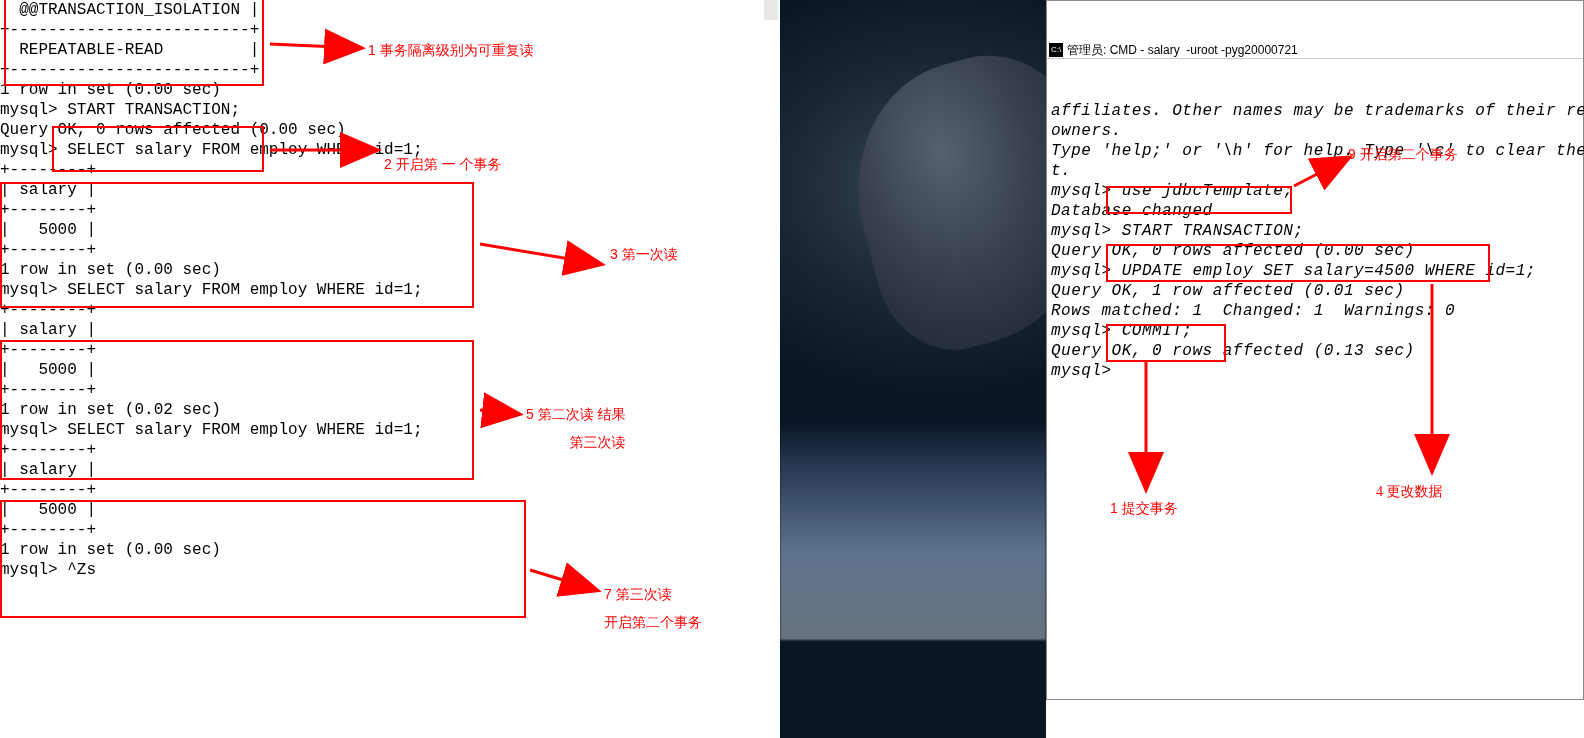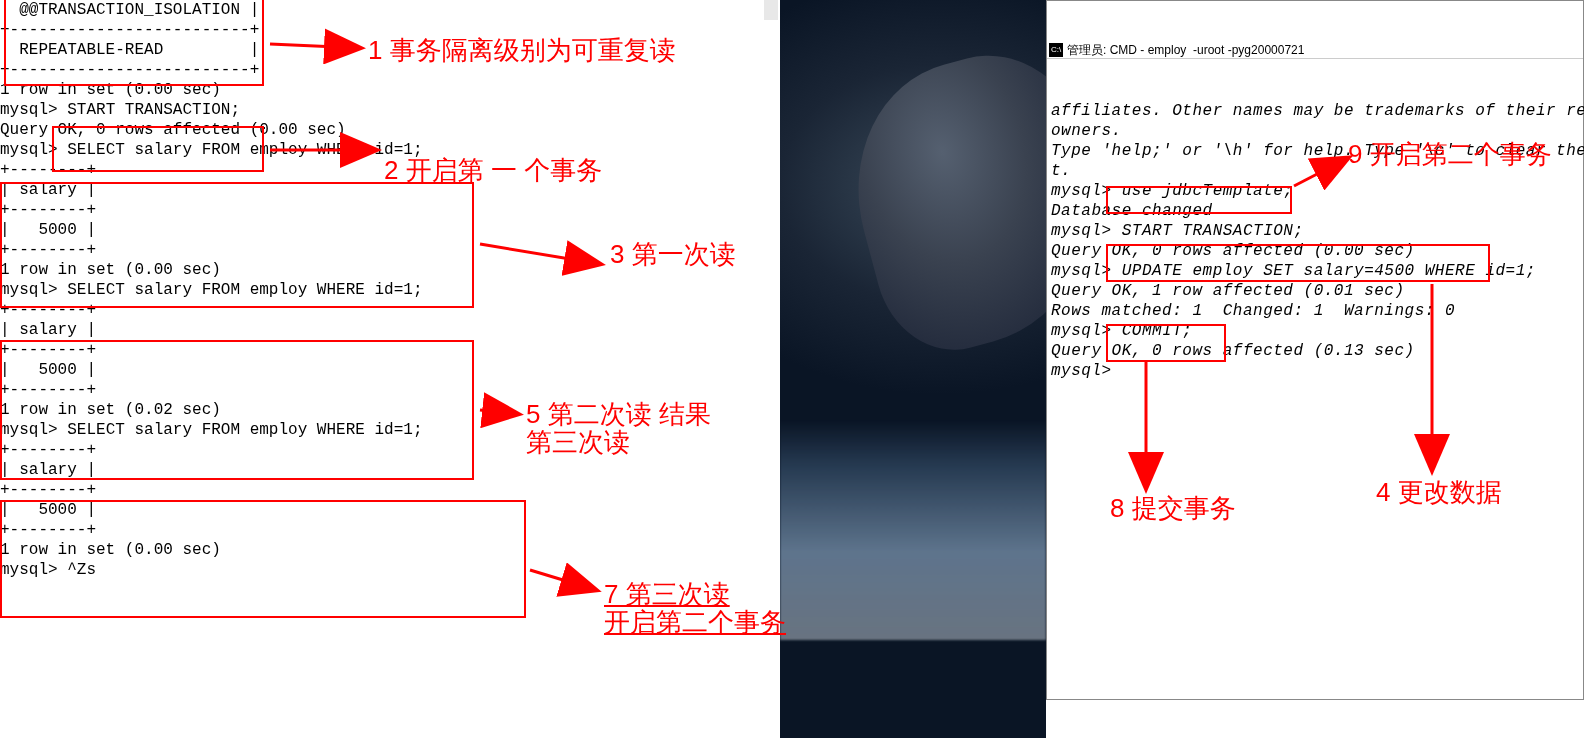--- a/index.html
+++ b/index.html
@@ -64,21 +64,21 @@
     background: #f0f0f0;
   }
   .redbox {
     position: absolute;
     border: 2px solid #ff0000;
   }
   .annot {
     position: absolute;
     color: #ff0000;
     font-family: "Microsoft YaHei", "SimSun", sans-serif;
-    font-size: 26px;
+    font-size: 14px;
     line-height: 28px;
     white-space: nowrap;
   }
   svg.arrow {
     position: absolute;
     overflow: visible;
     pointer-events: none;
   }
   .bg-mid {
     position: absolute;
@@ -139,21 +139,21 @@
 <span>+--------+</span>
 <span>1 row in set (0.00 sec)</span>
 <span>mysql&gt; ^Zs</span>
 </div>
 
 <div class="scrollbar" style="left:764px;width:14px;height:20px;top:0;background:#e8e8e8;"></div>
 
 <div class="terminal right-terminal">
   <div class="titlebar">
     <span class="cmd-icon">C:\</span>
-    <span>管理员: CMD - employ  -uroot -pyg20000721</span>
+    <span>管理员: CMD - salary  -uroot -pyg20000721</span>
   </div>
   <div class="right-body"><span>affiliates. Other names may be trademarks of their re</span>
 <span>owners.</span>
 <span>Type 'help;' or '\h' for help. Type '\c' to clear the</span>
 <span>t.</span>
 <span><span>mysql&gt;</span> <span>use jdbcTemplate;</span></span>
 <span>Database changed</span>
 <span><span>mysql&gt;</span> <span>START TRANSACTION;</span></span>
 <span>Query OK, 0 rows affected (0.00 sec)</span>
 <span><span>mysql&gt;</span> <span>UPDATE employ SET salary=4500 WHERE id=1;</span></span>
@@ -169,28 +169,28 @@
 <div class="redbox" style="left:52px; top:126px; width:212px; height:46px;"></div>
 <div class="redbox" style="left:0px;  top:182px; width:474px; height:126px;"></div>
 <div class="redbox" style="left:0px;  top:340px; width:474px; height:140px;"></div>
 <div class="redbox" style="left:0px;  top:500px; width:526px; height:118px;"></div>
 
 <div class="redbox" style="left:1106px; top:186px; width:186px; height:28px;"></div>
 <div class="redbox" style="left:1106px; top:244px; width:384px; height:38px;"></div>
 <div class="redbox" style="left:1106px; top:324px; width:120px; height:38px;"></div>
 
 <div class="annot" style="left:368px; top:36px;">1  事务隔离级别为可重复读</div>
-<div class="annot" style="left:384px; top:156px;">2 开启第 一 个事务</div>
+<div class="annot" style="left:384px; top:150px;">2 开启第 一 个事务</div>
 <div class="annot" style="left:610px; top:240px;">3 第一次读</div>
-<div class="annot" style="left:526px; top:400px;"><span>5 第二次读 结果</span><br><span>第三次读</span></div>
-<div class="annot" style="left:604px; top:580px;text-decoration:underline;"><span>7 第三次读</span><br><span>开启第二个事务</span></div>
+<div class="annot" style="left:526px; top:400px;text-align:right;"><span>5 第二次读 结果</span><br><span>第三次读</span></div>
+<div class="annot" style="left:604px; top:580px;"><span>7 第三次读</span><br><span>开启第二个事务</span></div>
 
 <div class="annot" style="left:1348px; top:140px;">9 开启第二个事务</div>
-<div class="annot" style="left:1376px; top:478px;">4 更改数据</div>
-<div class="annot" style="left:1110px; top:494px;">8 提交事务</div>
+<div class="annot" style="left:1376px; top:478px;font-family:Liberation Serif, serif;">4 更改数据</div>
+<div class="annot" style="left:1110px; top:494px;">1 提交事务</div>
 
 <svg class="arrow" style="left:0;top:0;width:1584px;height:738px;">
   <defs>
     <marker id="ah" markerWidth="14" markerHeight="12" refX="12" refY="6" orient="auto">
       <path d="M0,0 L14,6 L0,12 Z" fill="#ff0000"></path>
     </marker>
   </defs>
 
   <line x1="270" y1="44" x2="360" y2="48" stroke="#ff0000" stroke-width="3" marker-end="url(#ah)"></line>
   <line x1="270" y1="150" x2="376" y2="150" stroke="#ff0000" stroke-width="3" marker-end="url(#ah)"></line>

